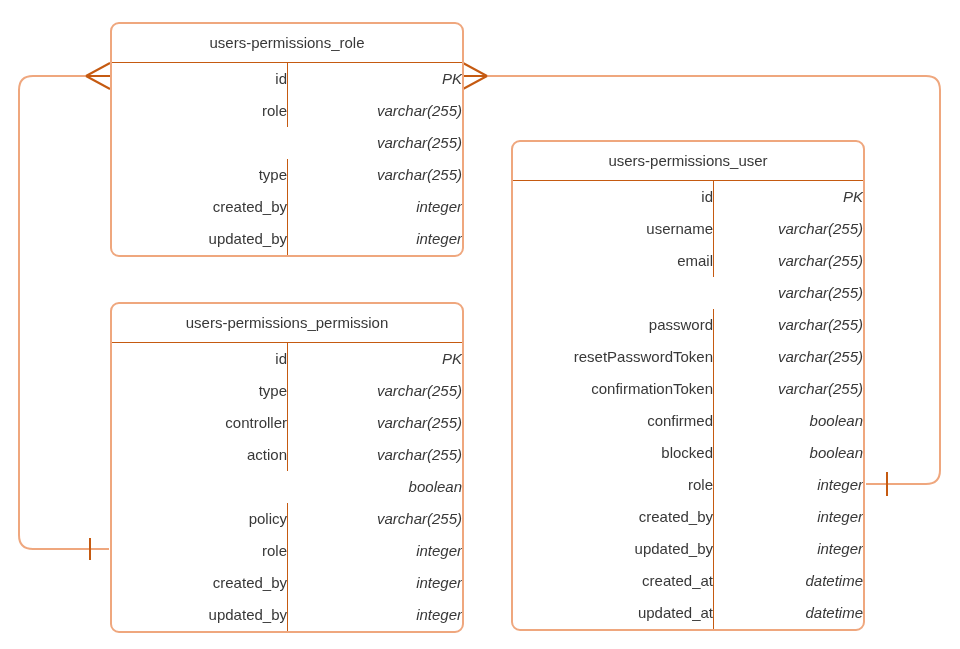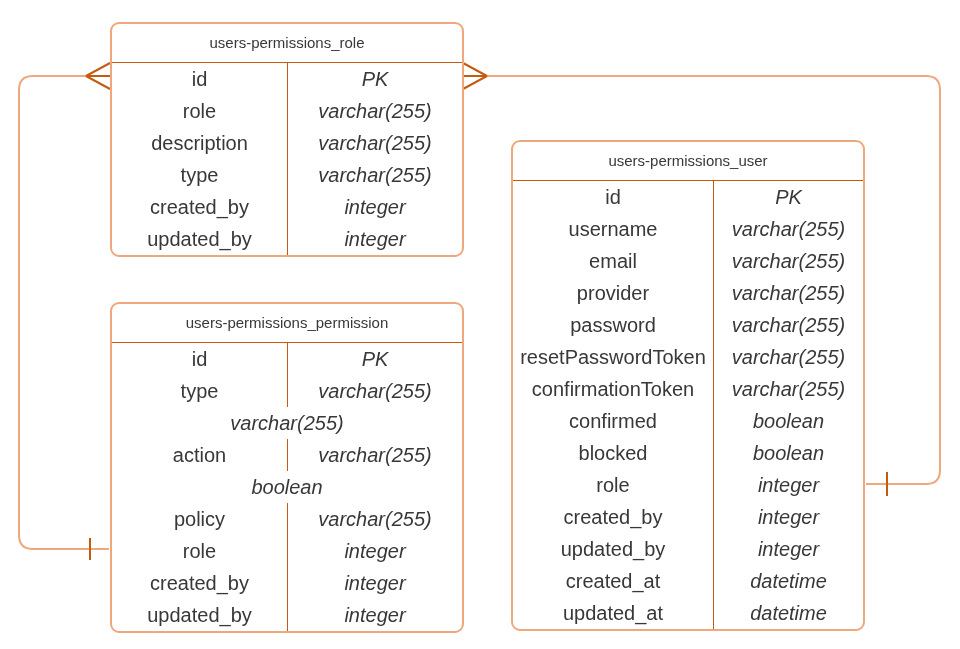--- a/index.html
+++ b/index.html
@@ -53,22 +53,22 @@
     border-bottom: 1.5px solid var(--divider, #C55A11);
     white-space: nowrap;
   }
   .trow {
     display: flex;
     height: 32px;
     line-height: 32px;
   }
   .cell {
     box-sizing: border-box;
-    text-align: center;
-    font-size: 20px;
+    text-align: right;
+    font-size: 15px;
     white-space: nowrap;
     overflow: hidden;
   }
   .cname {
     width: var(--colw, 176px);
     border-right: 1.5px solid var(--divider, #C55A11);
   }
   .ctype {
     flex: 1;
     font-style: italic;
@@ -95,21 +95,20 @@
     <div class="t-body">
         <div class="trow">
           <div class="cell cname">id</div>
           <div class="cell ctype">PK</div>
         </div>
         <div class="trow">
           <div class="cell cname">role</div>
           <div class="cell ctype">varchar(255)</div>
         </div>
         <div class="trow">
-          <div class="cell cname">description</div>
           <div class="cell ctype">varchar(255)</div>
         </div>
         <div class="trow">
           <div class="cell cname">type</div>
           <div class="cell ctype">varchar(255)</div>
         </div>
         <div class="trow">
           <div class="cell cname">created_by</div>
           <div class="cell ctype">integer</div>
         </div>
@@ -125,20 +124,21 @@
     <div class="t-body">
         <div class="trow">
           <div class="cell cname">id</div>
           <div class="cell ctype">PK</div>
         </div>
         <div class="trow">
           <div class="cell cname">type</div>
           <div class="cell ctype">varchar(255)</div>
         </div>
         <div class="trow">
+          <div class="cell cname">controller</div>
           <div class="cell ctype">varchar(255)</div>
         </div>
         <div class="trow">
           <div class="cell cname">action</div>
           <div class="cell ctype">varchar(255)</div>
         </div>
         <div class="trow">
           <div class="cell ctype">boolean</div>
         </div>
         <div class="trow">
@@ -169,21 +169,20 @@
         </div>
         <div class="trow">
           <div class="cell cname">username</div>
           <div class="cell ctype">varchar(255)</div>
         </div>
         <div class="trow">
           <div class="cell cname">email</div>
           <div class="cell ctype">varchar(255)</div>
         </div>
         <div class="trow">
-          <div class="cell cname">provider</div>
           <div class="cell ctype">varchar(255)</div>
         </div>
         <div class="trow">
           <div class="cell cname">password</div>
           <div class="cell ctype">varchar(255)</div>
         </div>
         <div class="trow">
           <div class="cell cname">resetPasswordToken</div>
           <div class="cell ctype">varchar(255)</div>
         </div>

